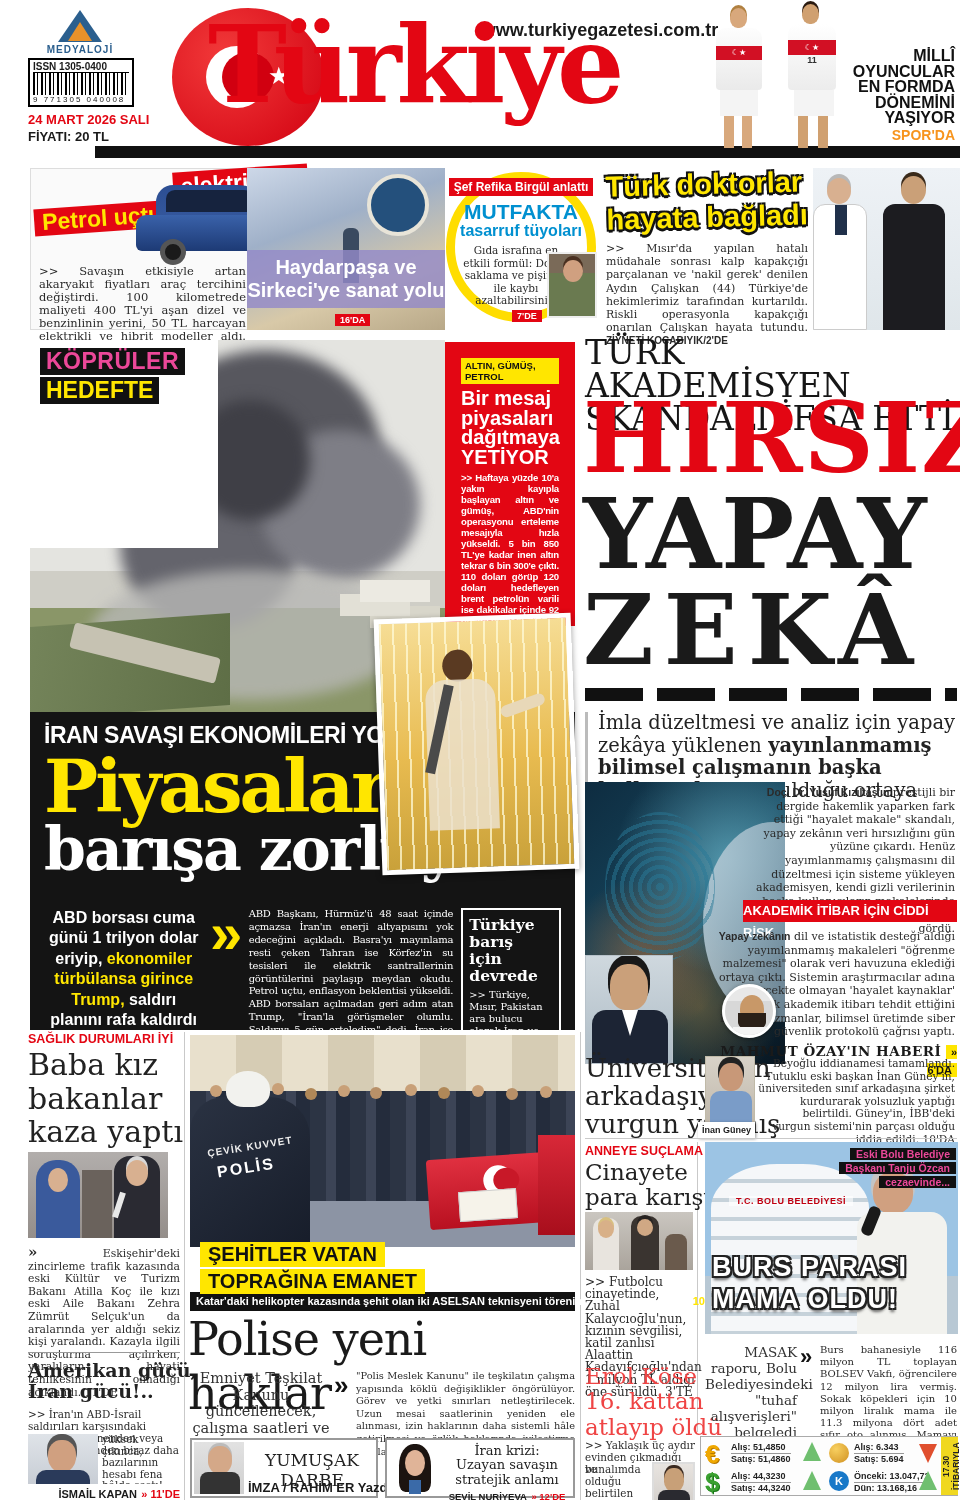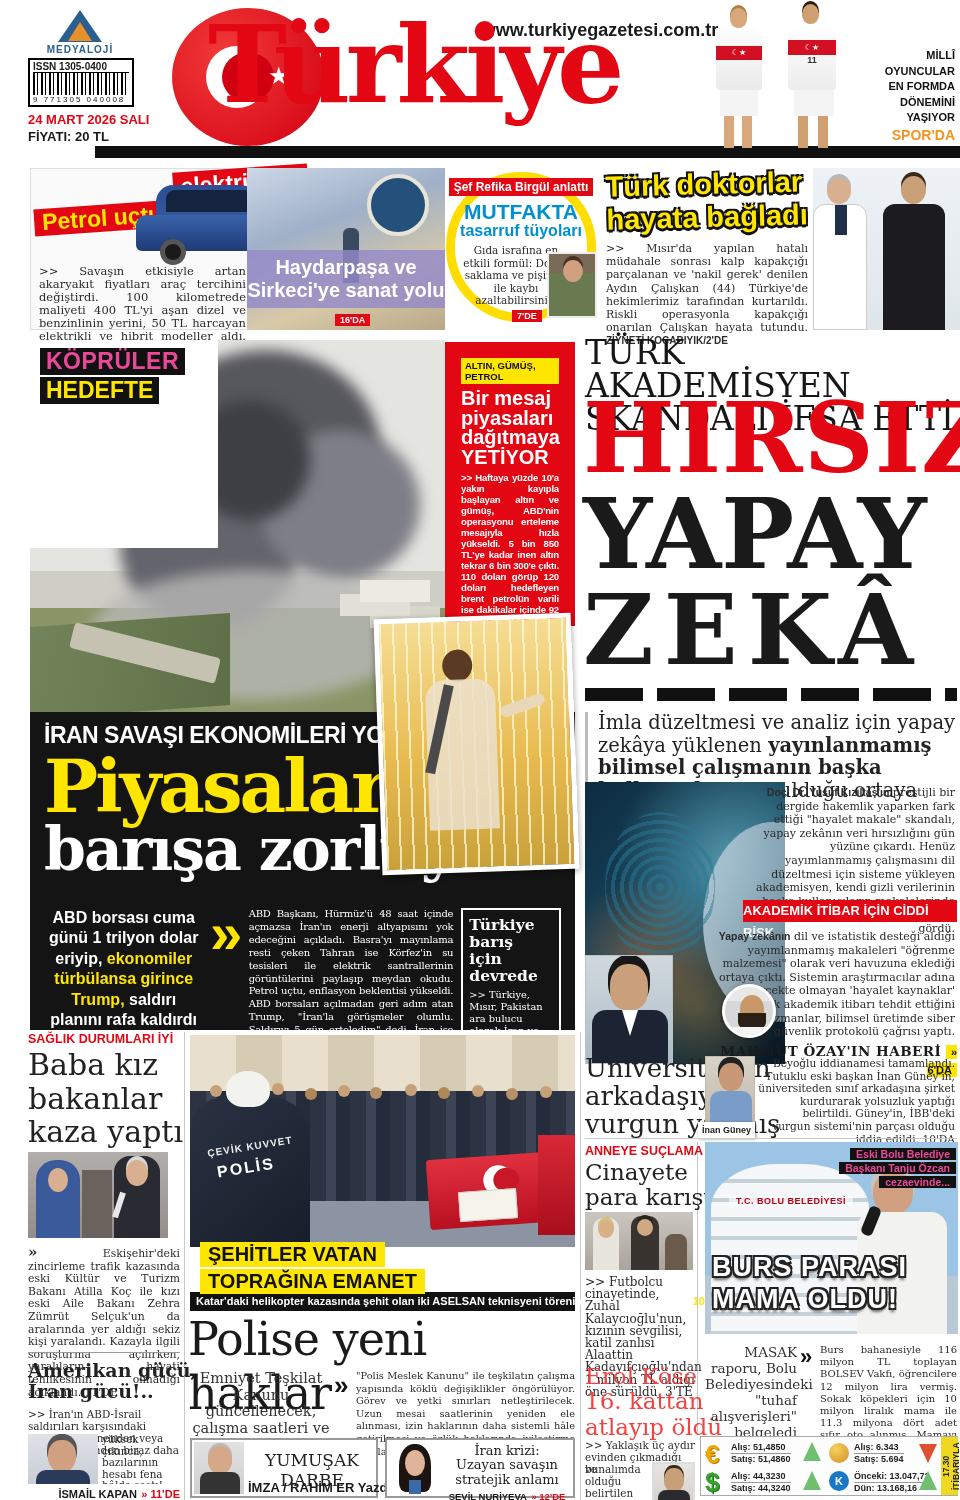--- a/index.html
+++ b/index.html
@@ -67,21 +67,21 @@
     <div class="a" style="left:26px;top:114px;width:10px;height:32px;background:#d8a87c"></div>
     <div class="a" style="left:86px;top:2px;width:17px;height:20px;border-radius:50% 50% 45% 45%;background:#d0a070;box-shadow:0 -3px 0 #2a1a10"></div>
     <div class="a" style="left:72px;top:22px;width:48px;height:66px;border-radius:10px 10px 4px 4px;background:linear-gradient(#ffffff,#ececec)">
       <div style="margin-top:16px;height:15px;background:#d21024;color:#fff;font-size:8px;text-align:center;line-height:15px">☾★</div>
       <div style="text-align:center;font-size:9px;font-weight:bold;color:#333">11</div>
     </div>
     <div class="a" style="left:78px;top:88px;width:40px;height:26px;background:#f4f4f4"></div>
     <div class="a" style="left:82px;top:114px;width:10px;height:32px;background:#d0a070"></div>
     <div class="a" style="left:102px;top:114px;width:10px;height:32px;background:#d0a070"></div>
   </div>
-  <div class="a b pre" style="left:845px;top:48px;width:110px;text-align:right;font-size:11px;line-height:15.5px;color:#111">MİLLÎ
+  <div class="a b pre" style="left:845px;top:48px;width:110px;text-align:right;font-size:16px;line-height:15.5px;color:#111">MİLLÎ
 OYUNCULAR
 EN FORMDA
 DÖNEMİNİ
 YAŞIYOR</div>
   <div class="a b" style="left:845px;top:127px;width:110px;text-align:right;font-size:14px;color:#f7941d">SPOR'DA</div>
 
   <div class="a" style="left:30px;top:168px;width:415px;height:162px;border:1px solid #ddd;background:#fafafa">
     <div class="a" style="left:2px;top:2px;transform:rotate(-4deg)">
       <div class="redbg b" style="display:inline-block;font-size:23px;padding:0 8px;color:#ffe600">Petrol uçtu</div>
       <div class="redbg b pre" style="display:inline-block;font-size:23px;line-height:1.12;padding:2px 8px;margin-top:2px">elektrikliye

